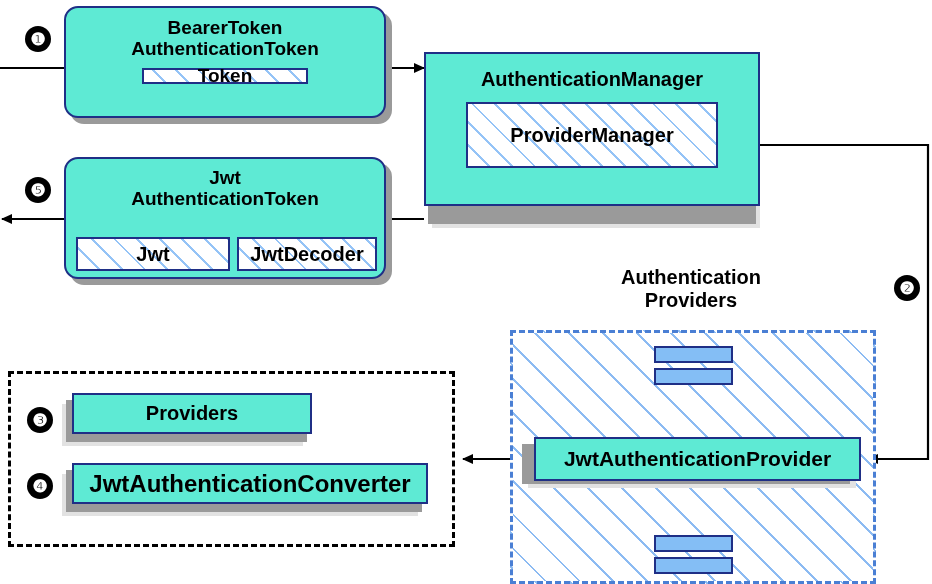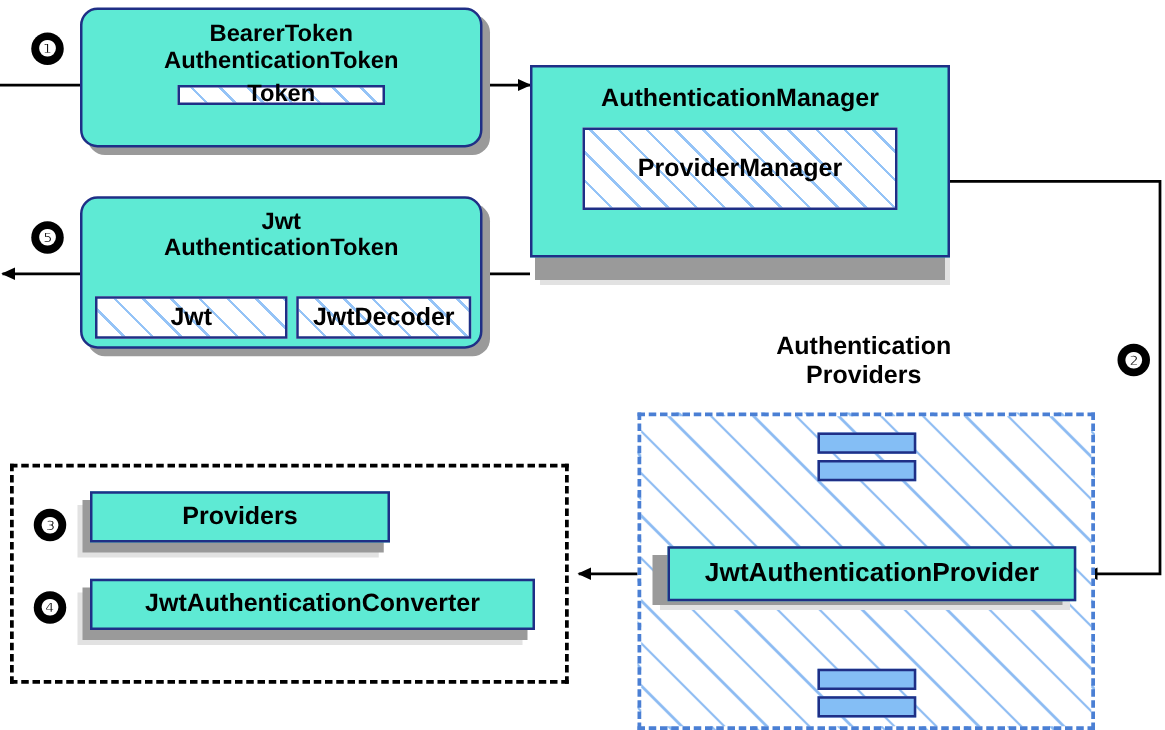--- a/index.html
+++ b/index.html
@@ -208,15 +208,15 @@
   <div class="abs dashed-zone" style="left:8px; top:371px; width:447px; height:176px;"></div>
 
   <div class="abs step-badge" style="left:27px; top:407px;">❸</div>
   <div class="abs shadow-light" style="left:62px; top:404px; width:241px; height:42px;"></div>
   <div class="abs shadow-dark" style="left:66px; top:400px; width:241px; height:42px;"></div>
   <div class="abs bluebox" style="left:72px; top:393px; width:240px; height:41px; justify-content:center; font-size:20px;">Providers</div>
 
   <div class="abs step-badge" style="left:27px; top:473px;">❹</div>
   <div class="abs shadow-light" style="left:62px; top:474px; width:356px; height:42px;"></div>
   <div class="abs shadow-dark" style="left:66px; top:470px; width:356px; height:42px;"></div>
-  <div class="abs bluebox" style="left:72px; top:463px; width:356px; height:41px; justify-content:center; font-size:20px;">JwtAuthenticationConverter</div>
+  <div class="abs bluebox" style="left:72px; top:463px; width:356px; height:41px; justify-content:center; font-size:24px;">JwtAuthenticationConverter</div>
 
 </div>
 
 </body></html>

